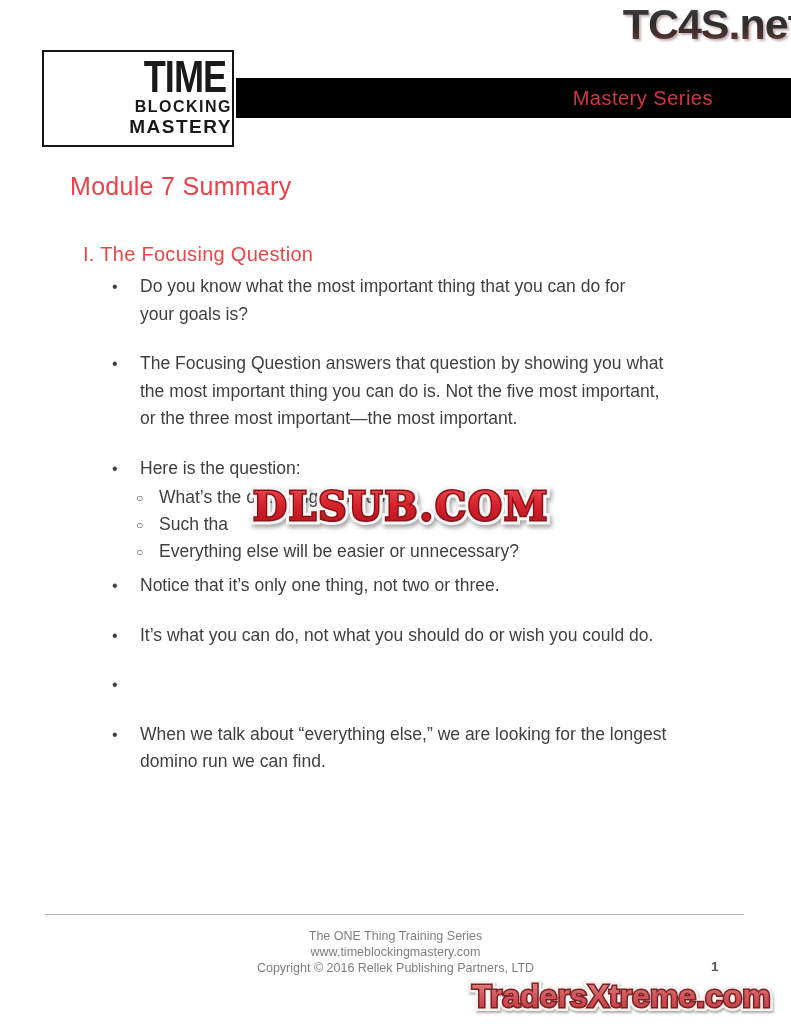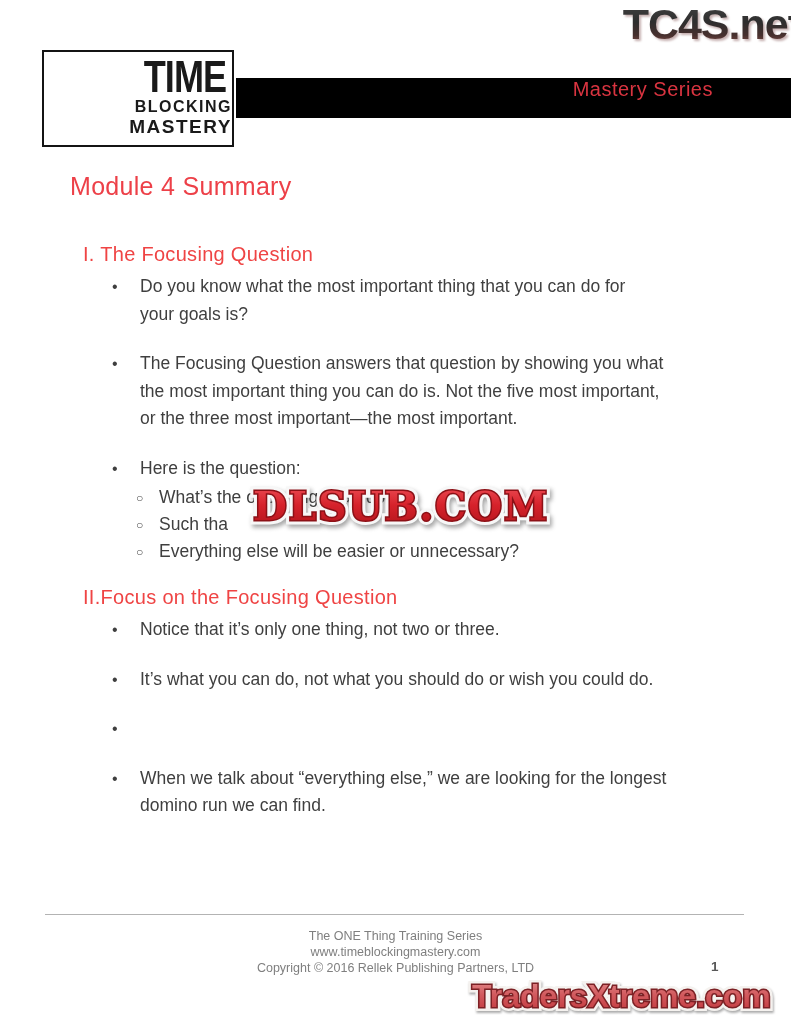--- a/index.html
+++ b/index.html
@@ -22,21 +22,21 @@
     border:2px solid #141414;background:#ffffff;z-index:4;
     display:flex;flex-direction:column;align-items:flex-end;justify-content:center;
     color:#1a1a1a;
   }
   .logo-time{font-size:41px;font-weight:800;line-height:34px;letter-spacing:-1px;transform:scaleX(0.88) scaleY(1.08);}
   .logo-blocking{font-size:16px;font-weight:600;line-height:19px;letter-spacing:1.5px;margin-top:3px;}
   .logo-mastery{font-size:19px;font-weight:600;line-height:21px;letter-spacing:1.5px;}
   
   .header-bar{
     position:absolute;left:236px;top:78px;right:0;height:40px;background:#000000;
-    display:flex;align-items:flex-start;justify-content:flex-end;z-index:3;
+    display:flex;align-items:center;justify-content:flex-end;z-index:3;
   }
   .header-bar-label{
     color:#d93440;font-size:20px;font-weight:400;letter-spacing:0.5px;
     padding-right:78px;
   }
   
   .content{position:absolute;left:0;top:118px;right:0;color:#3f3f3f;}
   .page-title{
     margin:54px 0 0 70px;font-size:25px;line-height:28px;font-weight:400;
     color:#ed4048;letter-spacing:0.3px;
@@ -103,21 +103,21 @@
     <div class="logo-time">TIME</div>
     <div class="logo-blocking">BLOCKING</div>
     <div class="logo-mastery">MASTERY</div>
   </div>
 
   <div class="header-bar">
     <span class="header-bar-label">Mastery Series</span>
   </div>
 
   <div class="content">
-    <h1 class="page-title">Module 4 Summary</h1>
+    <h1 class="page-title">Module 7 Summary</h1>
 
     <h2 class="sec-heading">I. The Focusing Question</h2>
     <ul class="bullets">
       <li>
         <div class="b-row">
           <span class="b-marker">•</span>
           <span class="b-text">Do you know what the most important thing that you can do for
 your goals is?</span>
         </div>
       </li>
@@ -144,21 +144,20 @@
             <span class="s-text">Such tha</span>
           </li>
           <li>
             <span class="s-marker">○</span>
             <span class="s-text">Everything else will be easier or unnecessary?</span>
           </li>
         </ul>
       </li>
     </ul>
 
-    <h2 class="sec-heading second">II.Focus on the Focusing Question</h2>
     <ul class="bullets">
       <li>
         <div class="b-row">
           <span class="b-marker">•</span>
           <span class="b-text">Notice that it’s only one thing, not two or three.</span>
         </div>
       </li>
       <li>
         <div class="b-row">
           <span class="b-marker">•</span>

